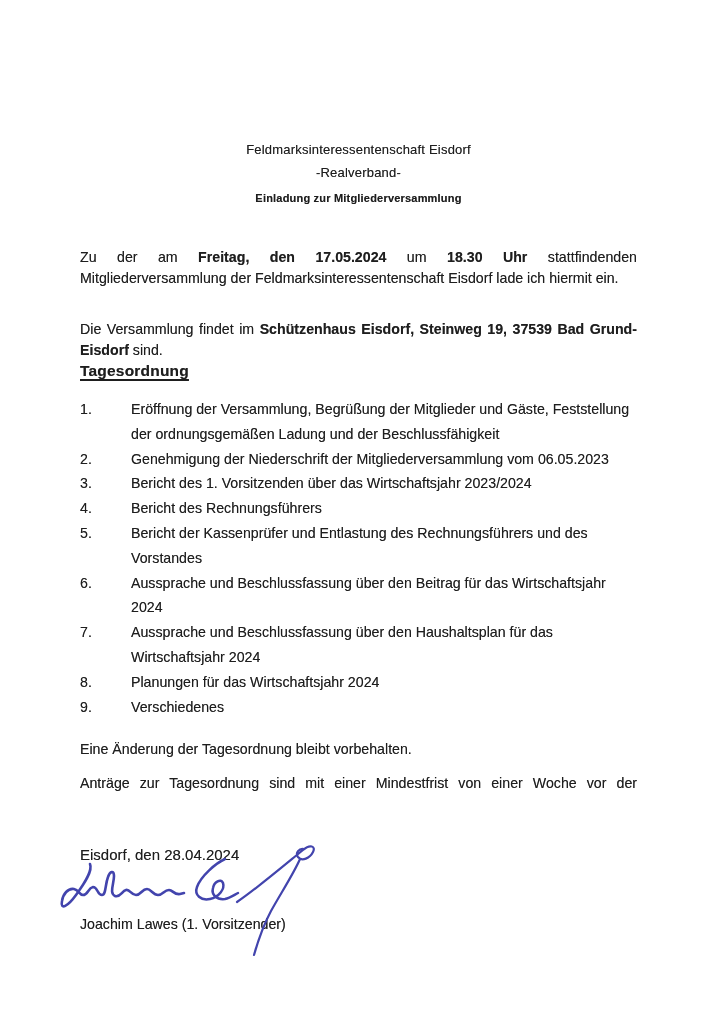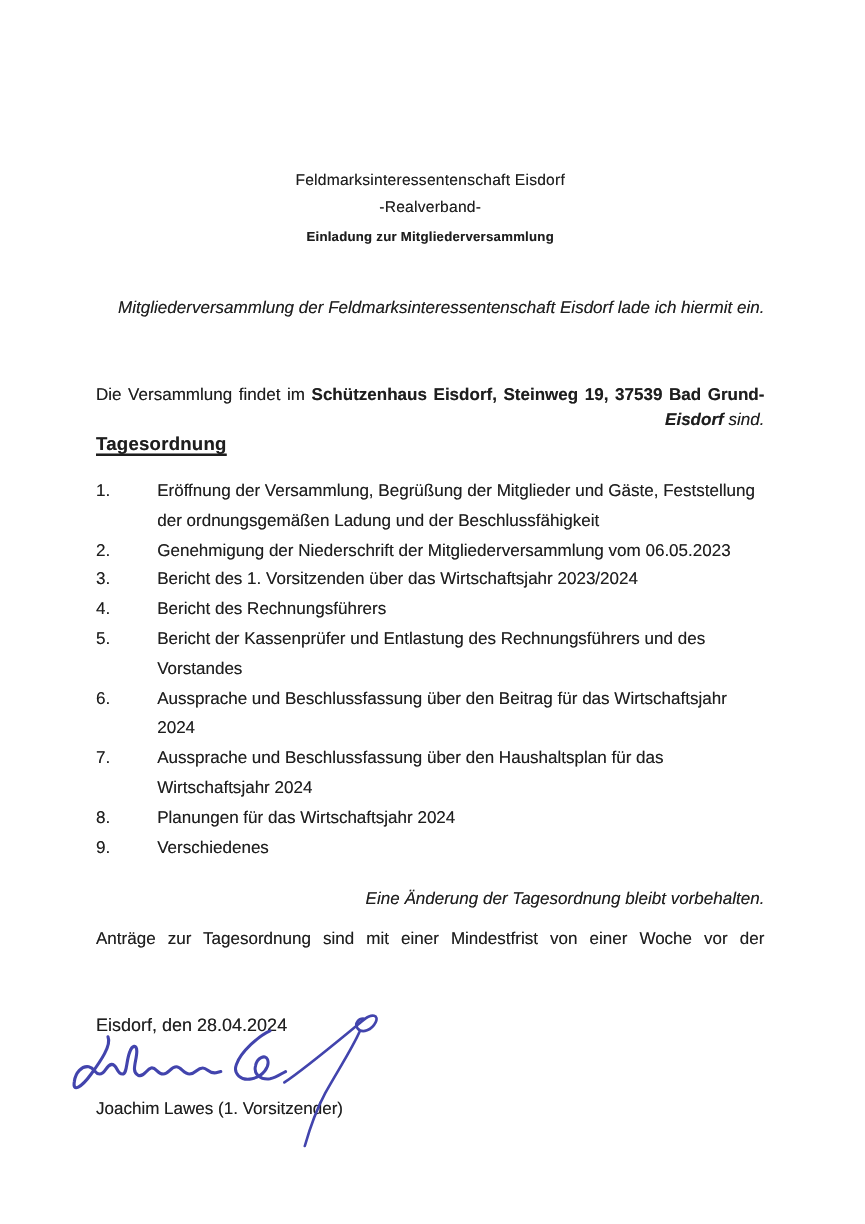--- a/index.html
+++ b/index.html
@@ -15,21 +15,21 @@
   }
   .abs { position:absolute; left:80px; width:557px; }
 
   .org { top:127px; text-align:center; font-size:13px; line-height:22.5px; letter-spacing:0.2px;margin-top:12px; }
   .doc-title { top:192px; text-align:center; font-size:11px; font-weight:bold; letter-spacing:0.2px; }
 
   .para { font-size:14.2px; line-height:21.2px; }
   .intro { top:247px; }
   .venue { top:319px; }
   .jline { text-align:justify; text-align-last:justify; }
-  .nline { text-align:right;font-style:italic; }
+  .nline { text-align:left; }
 
   .agenda-title {
     top:362px; text-align:left; font-size:15.5px; font-weight:bold;
     text-decoration:underline; text-underline-offset:3px; text-decoration-thickness:1.5px;
     letter-spacing:0.2px;
   }
 
   .agenda { top:397px; font-size:14.2px; line-height:24.8px; }
   .item { display:flex; }
   .item .num { width:23px; flex:0 0 23px; }
@@ -54,20 +54,21 @@
 <div class="page">
 
   <div class="abs org">
     <div>Feldmarksinteressentenschaft Eisdorf</div>
     <div>-Realverband-</div>
   </div>
 
   <div class="abs doc-title">Einladung zur Mitgliederversammlung</div>
 
   <div class="abs para intro">
+    <div class="jline"><span>Zu der am</span> <b>Freitag, den 17.05.2024</b> <span>um</span> <b>18.30 Uhr</b> <span>stattfindenden</span></div>
     <div class="nline">Mitgliederversammlung der Feldmarksinteressentenschaft Eisdorf lade ich hiermit ein.</div>
   </div>
 
   <div class="abs para venue">
     <div class="jline"><span>Die Versammlung findet im</span> <b>Schützenhaus Eisdorf, Steinweg 19, 37539 Bad Grund-</b></div>
     <div class="nline"><b>Eisdorf</b> <span>sind.</span></div>
   </div>
 
   <div class="abs agenda-title">Tagesordnung</div>
 

